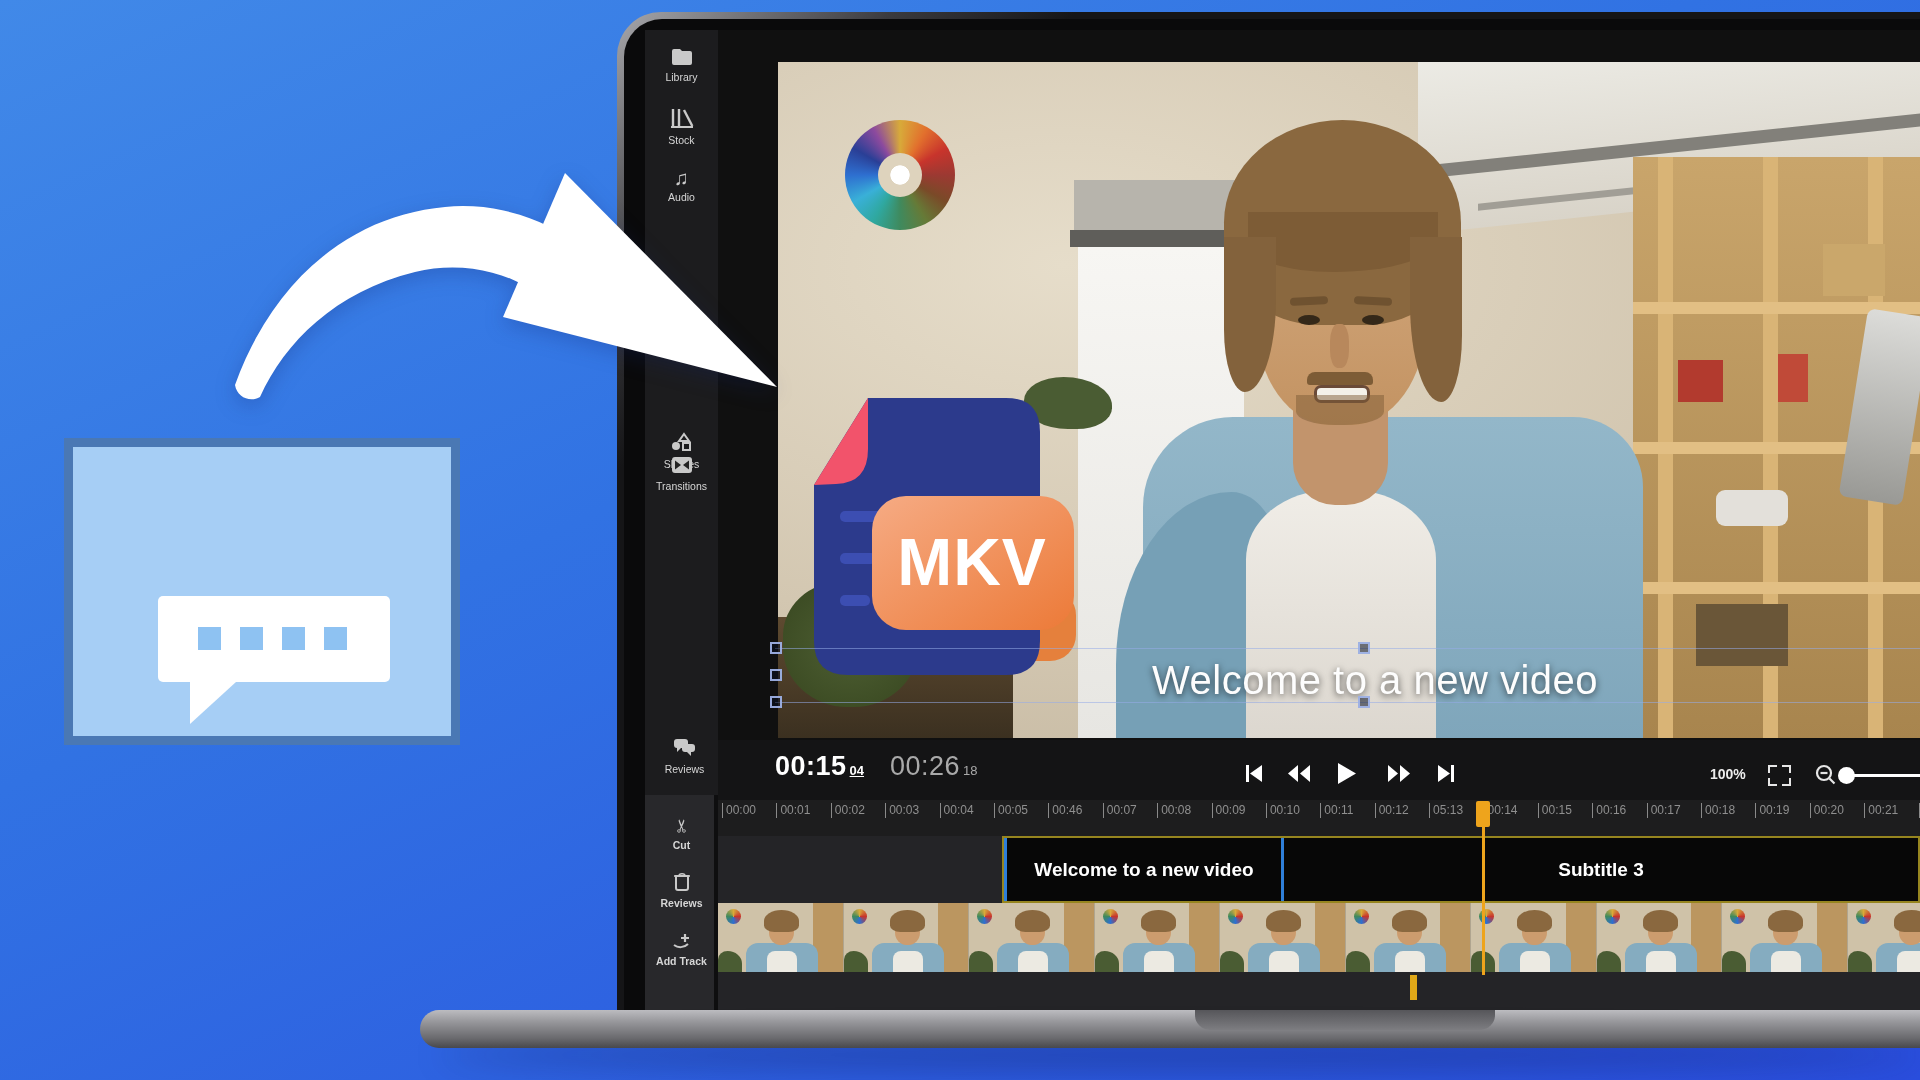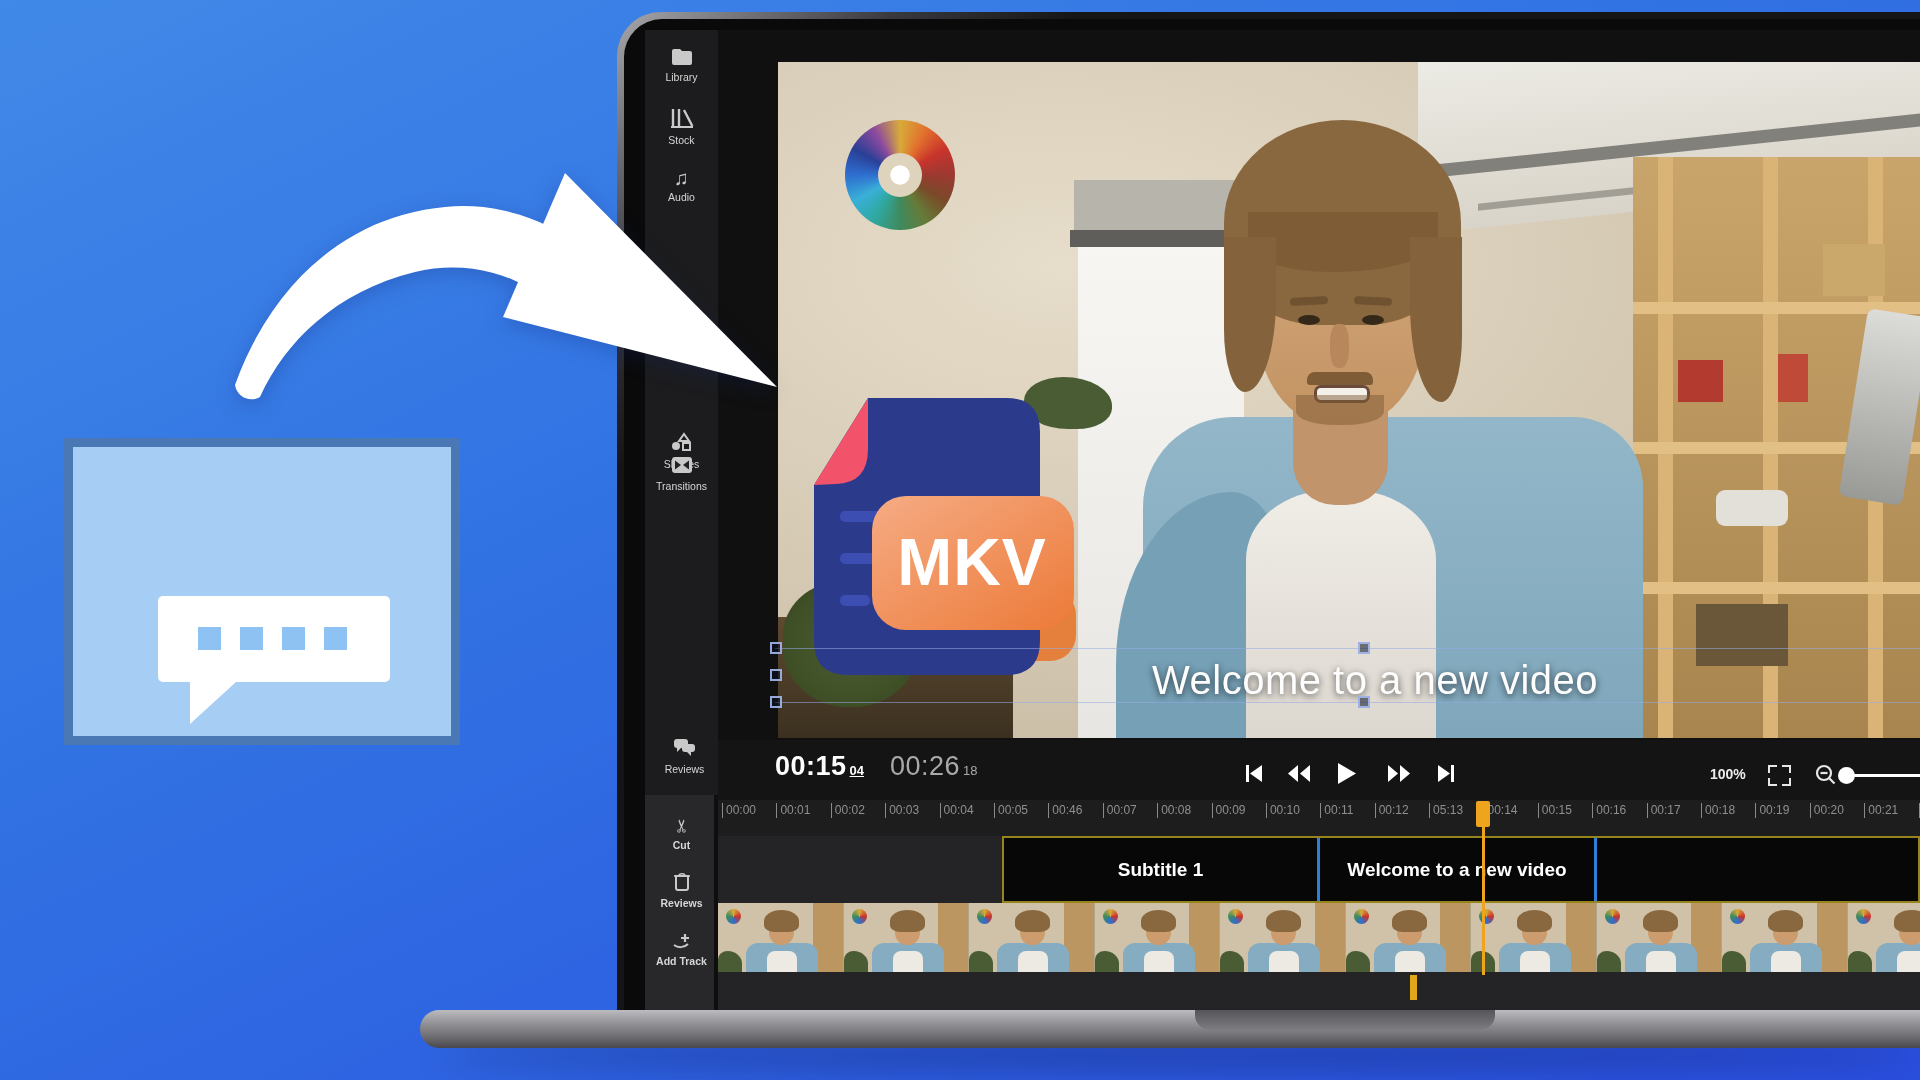--- a/index.html
+++ b/index.html
@@ -382,22 +382,22 @@
       <div class="tick">00:15</div>
       <div class="tick">00:16</div>
       <div class="tick">00:17</div>
       <div class="tick">00:18</div>
       <div class="tick">00:19</div>
       <div class="tick">00:20</div>
       <div class="tick">00:21</div>
       <div class="tick">00:22</div>
     </div>
   <div class="abs subtrack">
-    <div class="seg seg1">Subtitle 1</div>
     <div class="seg seg2">Welcome to a new video</div>
+    <div class="seg seg3">Subtitle 3</div>
   </div>
   <div class="abs thumbs">
       <div class="cell">
         <i class="t-shelf"></i>
         <i class="t-green"></i>
         <i class="t-shirt"></i>
         <i class="t-tee"></i>
         <i class="t-face"></i>
         <i class="t-hair"></i>
         <i class="t-wheel"></i>

